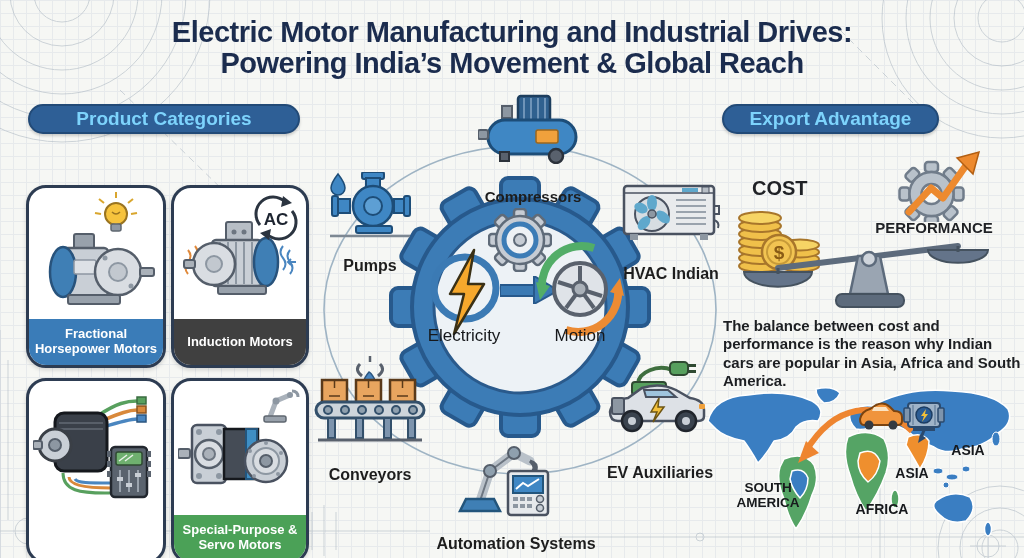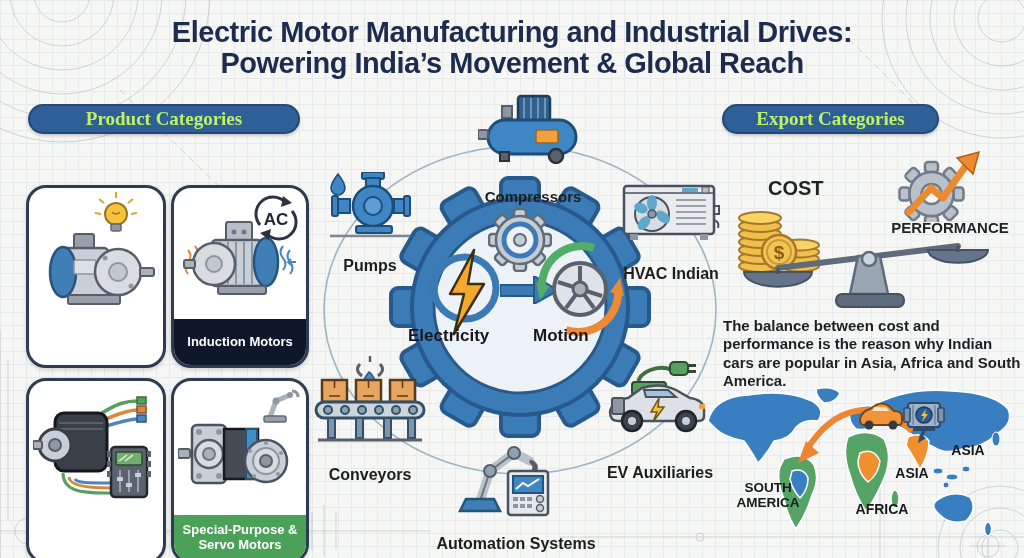--- a/index.html
+++ b/index.html
@@ -8,32 +8,32 @@
     position:relative;width:1024px;height:558px;overflow:hidden;
     background-color:#f6f7f4;
     background-image:linear-gradient(#e7eaec 1px,transparent 1px),
                      linear-gradient(90deg,#e7eaec 1px,transparent 1px);
     background-size:13px 13px;
   }
   .abs{position:absolute;}
   .title-line{width:1024px;text-align:center;font-weight:700;color:#1b2c4e;
     font-size:29px;letter-spacing:-0.5px;line-height:1.0;}
   .pill{background:#2e5f96;border:2px solid #224a77;border-radius:16px;
-    color:#bef264;font-weight:700;font-size:19px;display:flex;align-items:center;
-    justify-content:center;box-shadow:0 2px 3px rgba(0,0,0,.18);font-family:Liberation Serif, serif;}
+    color:#7dd3fc;font-weight:700;font-size:19px;display:flex;align-items:center;
+    justify-content:center;box-shadow:0 2px 3px rgba(0,0,0,.18);}
   .card{background:#ffffff;border:3px solid #2d3c52;border-radius:20px;
     overflow:hidden;box-shadow:0 2px 4px rgba(0,0,0,.15);margin-top:40px;}
   .card-art{position:absolute;left:50%;top:4px;transform:translateX(-50%);}
   .strip{position:absolute;left:0;right:0;bottom:0;min-height:46px;
     display:flex;align-items:center;justify-content:center;color:#fff;
     font-weight:700;font-size:13px;line-height:1.15;text-align:center;padding:3px 5px;box-sizing:border-box;}
   .applabel{font-weight:700;font-size:15px;color:#1d1d1d;text-align:center;margin-top:24px;}
-  .innerlabel{font-weight:700;font-size:17px;color:#16181b;text-align:left;}
+  .innerlabel{font-weight:400;font-size:17px;color:#16181b;text-align:center;}
   .caption{font-weight:600;font-size:15px;color:#2c2e31;text-align:center;line-height:1.2;}
-  .sideword{font-weight:700;color:#1f2125;margin-left:16px;}
+  .sideword{font-weight:700;color:#1f2125;}
   .desc{font-weight:600;font-size:15px;color:#1d1f22;text-align:left;line-height:1.22;margin-left:11px;}
   .maplabel{font-weight:700;color:#17191c;text-align:center;line-height:1.08;}
 </style>
 </head>
 <body>
 
 <div class="canvas">
 
   <svg class="abs" style="left:0;top:0;z-index:0;opacity:.55" width="1024" height="558" viewBox="0 0 1024 558">
     <g fill="none" stroke="#a9b4bf" stroke-width="1">
@@ -97,20 +97,21 @@
       <rect x="28" y="56" width="46" height="48" rx="4" fill="#c9cfd6" stroke="#555e6a" stroke-width="2.5"></rect>
       <ellipse cx="29" cy="80" rx="13" ry="25" fill="#3f7fb5" stroke="#28537c" stroke-width="2.5"></ellipse>
       <rect x="40" y="68" width="22" height="14" rx="2" fill="#dde1e6" stroke="#8d97a2" stroke-width="1.5"></rect>
       <circle cx="84" cy="80" r="23" fill="#d9dde2" stroke="#555e6a" stroke-width="2.5"></circle>
       <circle cx="84" cy="80" r="9" fill="#c2c8cf" stroke="#8d97a2" stroke-width="2"></circle>
       <circle cx="71" cy="66" r="2.5" fill="#8d97a2"></circle>
         <circle cx="97" cy="94" r="2.5" fill="#8d97a2"></circle>
       <rect x="106" y="76" width="14" height="8" rx="2" fill="#aab1b9" stroke="#555e6a" stroke-width="2"></rect>
       <rect x="34" y="103" width="52" height="9" rx="2" fill="#98a1ab" stroke="#555e6a" stroke-width="2"></rect>
     </svg>
+    <div class="strip" style="background:#3a7cb8">Fractional Horsepower Motors</div>
   </div>
 
   <div class="abs card" style="left:171px;top:145px;width:132px;height:177px;z-index:2">
     <svg class="card-art" width="124" height="124" viewBox="0 0 124 124">
       <g fill="none" stroke-width="2">
         <path d="M10 58 q5 6 0 12 q-5 6 0 12" stroke="#e08a3c"></path>
         <path d="M17 54 q5 6 0 12 q-5 6 0 12" stroke="#e08a3c"></path>
         <path d="M112 58 q-5 6 0 12 q5 6 0 12" stroke="#4a86c0"></path>
         <path d="M105 54 q-5 6 0 12 q5 6 0 12" stroke="#4a86c0"></path>
       </g>
@@ -133,21 +134,21 @@
       <rect x="6" y="68" width="11" height="8" rx="2" fill="#aab1b9" stroke="#555e6a" stroke-width="2"></rect>
       <rect x="40" y="94" width="48" height="8" rx="2" fill="#98a1ab" stroke="#555e6a" stroke-width="2"></rect>
     </svg>
     <svg class="abs" style="right:4px;top:4px" width="52" height="52" viewBox="0 0 52 52">
       <path d="M10 33 A17 17 0 0 1 35 10" fill="none" stroke="#2b3440" stroke-width="3"></path>
       <polygon points="33,4 42,11 31,15" fill="#2b3440"></polygon>
       <path d="M42 19 A17 17 0 0 1 17 42" fill="none" stroke="#2b3440" stroke-width="3"></path>
       <polygon points="19,48 10,41 21,37" fill="#2b3440"></polygon>
       <text x="26" y="33" text-anchor="middle" font-size="17" font-weight="700" fill="#1d2430">AC</text>
     </svg>
-    <div class="strip" style="background:#0f172a">Induction Motors</div>
+    <div class="strip" style="background:#404040">Induction Motors</div>
   </div>
 
   <div class="abs card" style="left:26px;top:338px;width:134px;height:180px;z-index:2">
     <svg class="card-art" width="126" height="128" viewBox="0 0 126 128">
       <g fill="none" stroke-width="3.5">
         <path d="M66 30 C84 18 94 16 104 16" stroke="#58a05e"></path>
         <path d="M68 36 C88 28 96 25 104 25" stroke="#d9893b"></path>
         <path d="M70 42 C90 36 98 34 104 34" stroke="#4a86c0"></path>
       </g>
       <rect x="104" y="12" width="9" height="7" fill="#58a05e" stroke="#3a6c40" stroke-width="1.5"></rect>
@@ -419,21 +420,21 @@
         <rect x="75" y="60" width="5" height="4"></rect>
       <rect x="61" y="67" width="5" height="4"></rect>
         <rect x="68" y="67" width="5" height="4"></rect>
         <rect x="75" y="67" width="5" height="4"></rect>
       </g>
     <circle cx="88" cy="62" r="3.5" fill="#c9cfd6" stroke="#555e6a" stroke-width="1.5"></circle>
     <circle cx="88" cy="71" r="3.5" fill="#c9cfd6" stroke="#555e6a" stroke-width="1.5"></circle>
   </svg>
   <div class="abs applabel" style="left:432px;top:511px;width:168px;font-size:16px;z-index:2">Automation Systems</div>
 
-  <div class="abs pill" style="left:722px;top:104px;width:213px;height:26px;z-index:2">Export Categories</div>
+  <div class="abs pill" style="left:722px;top:104px;width:213px;height:26px;z-index:2">Export Advantage</div>
 
   <div class="abs sideword" style="left:752px;top:177px;font-size:20px;z-index:2">COST</div>
   <div class="abs sideword" style="left:874px;top:219px;width:120px;text-align:center;font-size:15px;z-index:2">PERFORMANCE</div>
 
   <svg class="abs" style="left:732px;top:198px;z-index:2" width="96" height="78" viewBox="0 0 96 78">
     <g fill="#f0c04a" stroke="#a8762b" stroke-width="2">
       <ellipse cx="28" cy="68" rx="21" ry="6"></ellipse>
         <ellipse cx="28" cy="60" rx="21" ry="6"></ellipse>
         <ellipse cx="28" cy="52" rx="21" ry="6"></ellipse>
       <ellipse cx="28" cy="44" rx="21" ry="6"></ellipse>

